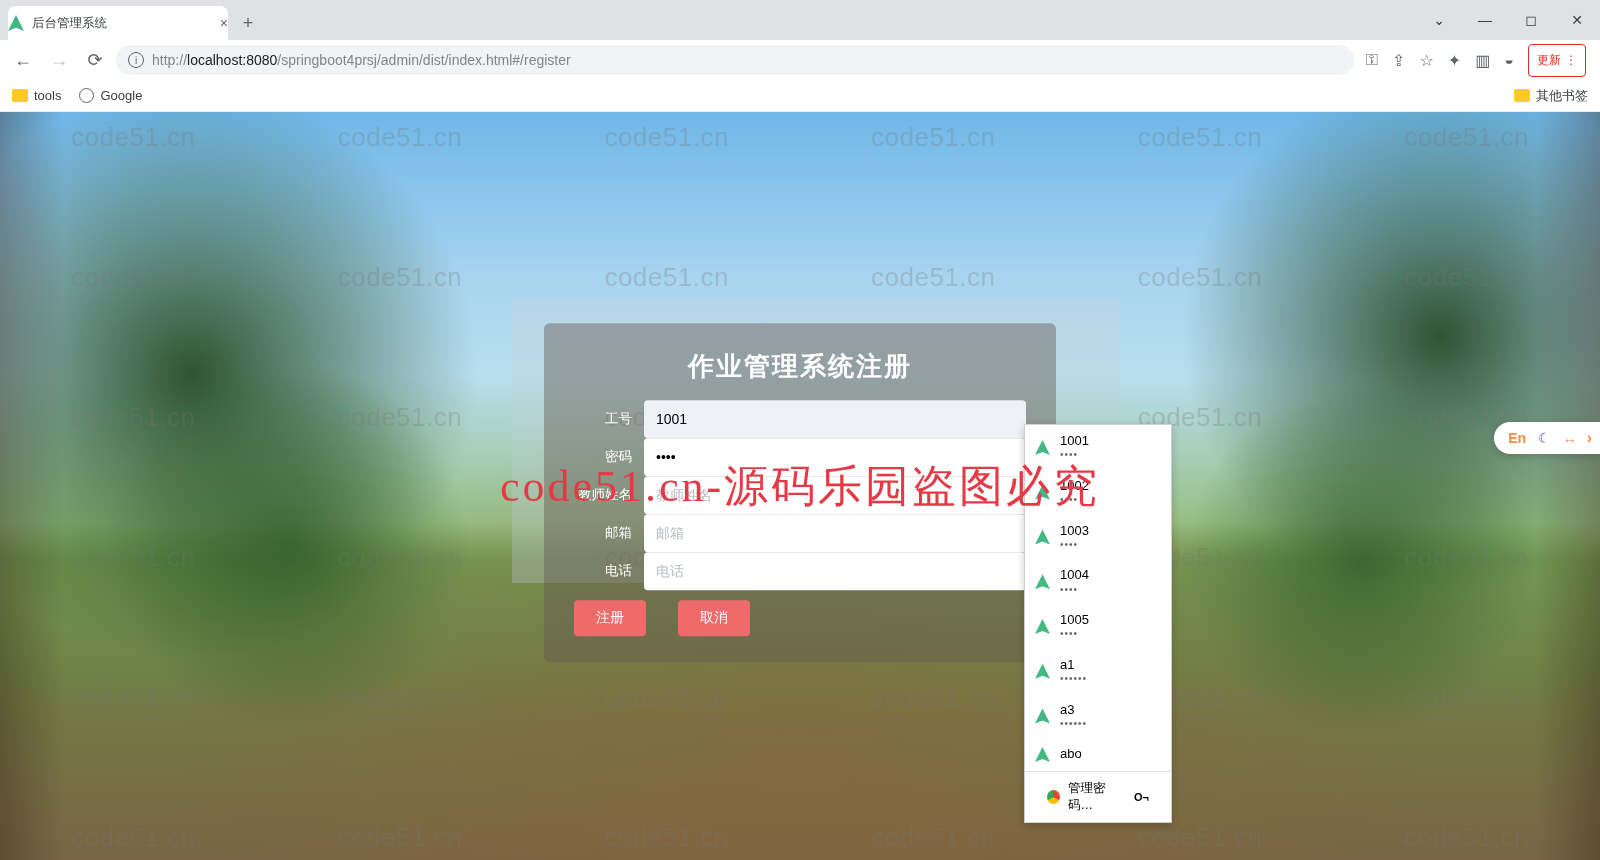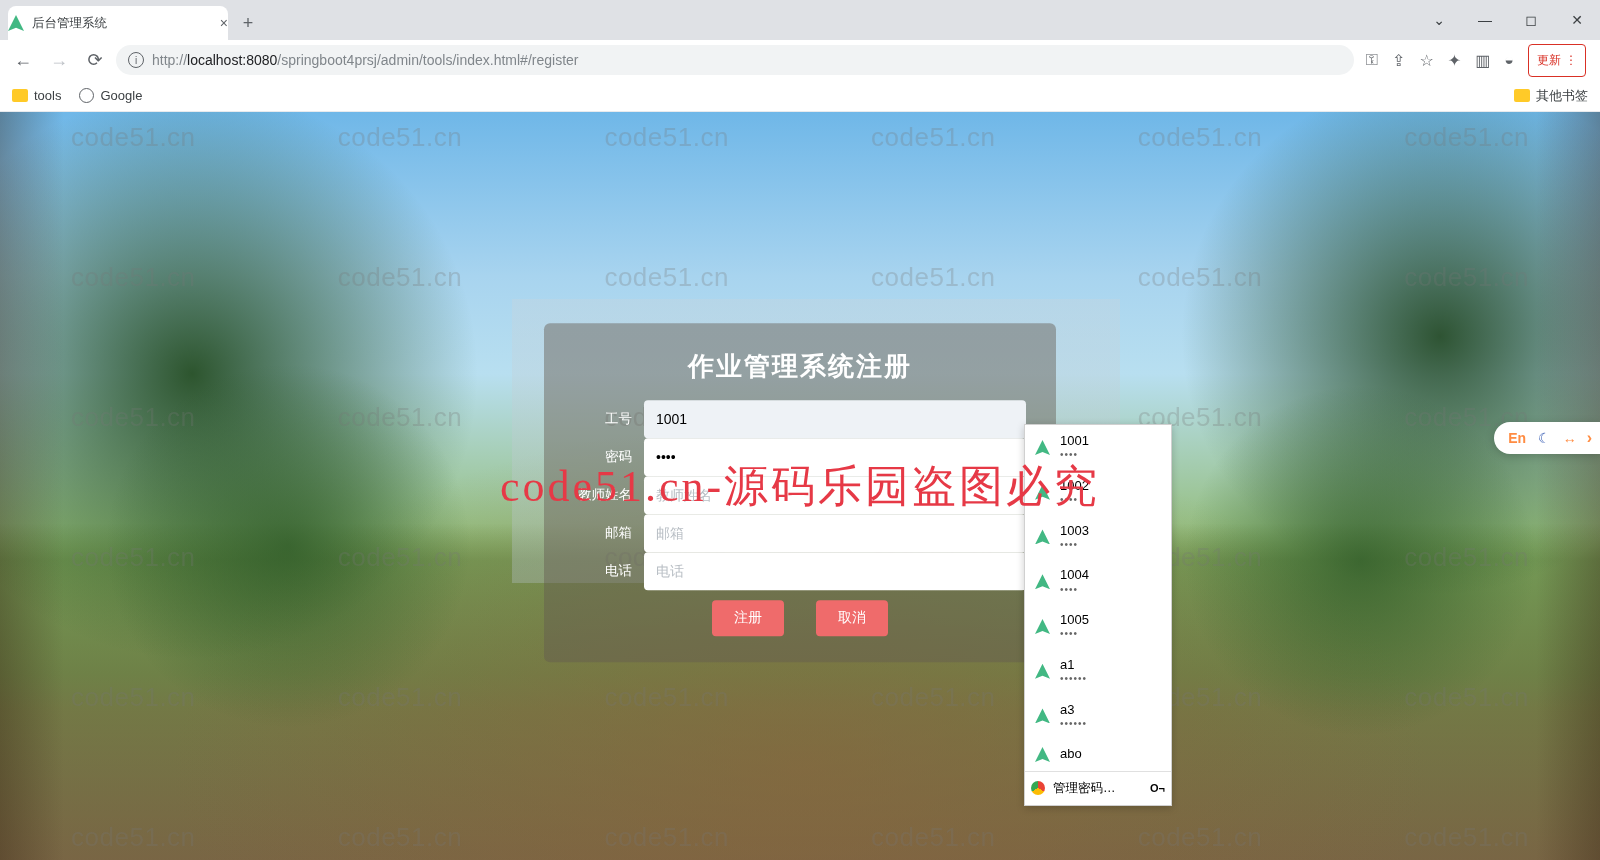--- a/index.html
+++ b/index.html
@@ -57,31 +57,31 @@
 .wm-big { position: absolute; left: 50%; top: 50%; transform: translate(-50%,-50%); color: #e63946; font-size: 44px; font-family: Liberation Serif, serif; letter-spacing: 3px; white-space: nowrap; pointer-events: none; z-index: 20; }
 
 
 .form-card { position: absolute; left: 50%; top: 50%; transform: translate(-50%,-48%); width: 512px; background: rgba(100,90,80,.45); border-radius: 6px; padding: 26px 30px 26px 30px; z-index: 10; }
 .form-title { color: #fff; font-size: 26px; font-weight: 700; text-align: center; margin-bottom: 16px; letter-spacing: 2px; }
 .row { display: flex; align-items: center; gap: 12px; }
 .row label { width: 58px; text-align: right; color: #fff; font-size: 13.5px; }
 .row input { flex: 1; height: 38px; border: none; border-radius: 4px; padding: 0 12px; font-size: 14px; outline: none; background: #fff; }
 .row input.number { background: #eef2f6; }
 .row input::placeholder { color: #b8bec4; }
-.btn-row { display: flex; justify-content: center; gap: 32px; margin-top: 10px; }
+.btn-row { display: flex; gap: 32px; margin-top: 10px; }
 .btn { width: 72px; height: 36px; border: none; border-radius: 4px; background: #ef6b6b; color: #fff; font-size: 14px; cursor: pointer; }
 
 
 .dropdown { position: absolute; left: calc(50% + 224px); top: 312px; width: 148px; background: #fff; border: 1px solid #d0d0d0; box-shadow: 0 2px 8px rgba(0,0,0,.2); z-index: 15; font-size: 13px; }
 .dd-wrap { max-height: 410px; overflow-y: scroll; }
 .dd-item { display: flex; align-items: center; gap: 10px; padding: 8px 10px; cursor: pointer; }
 .dd-item .v-icon { width: 15px; height: 15px; background: #42b883; clip-path: polygon(50% 0, 100% 100%, 50% 80%, 0 100%); flex-shrink: 0; }
 .dd-item .txt { display: flex; flex-direction: column; line-height: 1.25; }
 .dd-item .pw { font-size: 10px; color: #666; letter-spacing: 1px; }
-.dd-foot { border-top: 1px solid #e0e0e0; padding: 8px 6px; display: flex; align-items: center; gap: 8px; font-size: 12.5px; }
+.dd-foot { border-top: 1px solid #e0e0e0; padding: 8px 22px; display: flex; align-items: center; gap: 8px; font-size: 12.5px; }
 .dd-foot .chrome-icon { width: 14px; height: 14px; border-radius: 50%; background: conic-gradient(#ea4335 0 120deg, #fbbc05 120deg 240deg, #34a853 240deg 360deg); position: relative; }
 .dd-foot .key-icon { margin-left: auto; font-weight: bold; font-size: 11px; }
 
 
 .float-widget { position: absolute; right: 0; top: 310px; background: #fff; border-radius: 20px 0 0 20px; box-shadow: 0 2px 10px rgba(0,0,0,.18); display: flex; align-items: center; gap: 12px; padding: 7px 8px 7px 14px; z-index: 12; font-size: 14px; }
 .float-widget .lang { color: #ff8c42; font-weight: 600; }
 .float-widget .moon { color: #3a5fb5; }
 .float-widget .full { color: #ff8c42; letter-spacing: -2px; font-weight: bold; }
 .float-widget .arrow { color: #ff8c42; font-size: 16px; font-weight: bold; }
 
@@ -109,21 +109,21 @@
     </div>
   </div>
 
   <div class="toolbar">
     <div class="nav-btn">←</div>
     <div class="nav-btn disabled">→</div>
     <div class="nav-btn">⟳</div>
     <div class="url-bar">
       <span class="info-icon">i</span>
       <span class="url-text">
-        <span class="muted">http://</span><span>localhost:8080</span><span class="muted">/springboot4prsj/admin/tools/index.html#/register</span>
+        <span class="muted">http://</span><span>localhost:8080</span><span class="muted">/springboot4prsj/admin/dist/index.html#/register</span>
       </span>
     </div>
     <div class="toolbar-icons">
       <span>⚿</span>
       <span>⇪</span>
       <span>☆</span>
       <span>✦</span>
       <span>▥</span>
       <span>◒</span>
       <span class="update-btn"><span>更新</span> ⋮</span>

